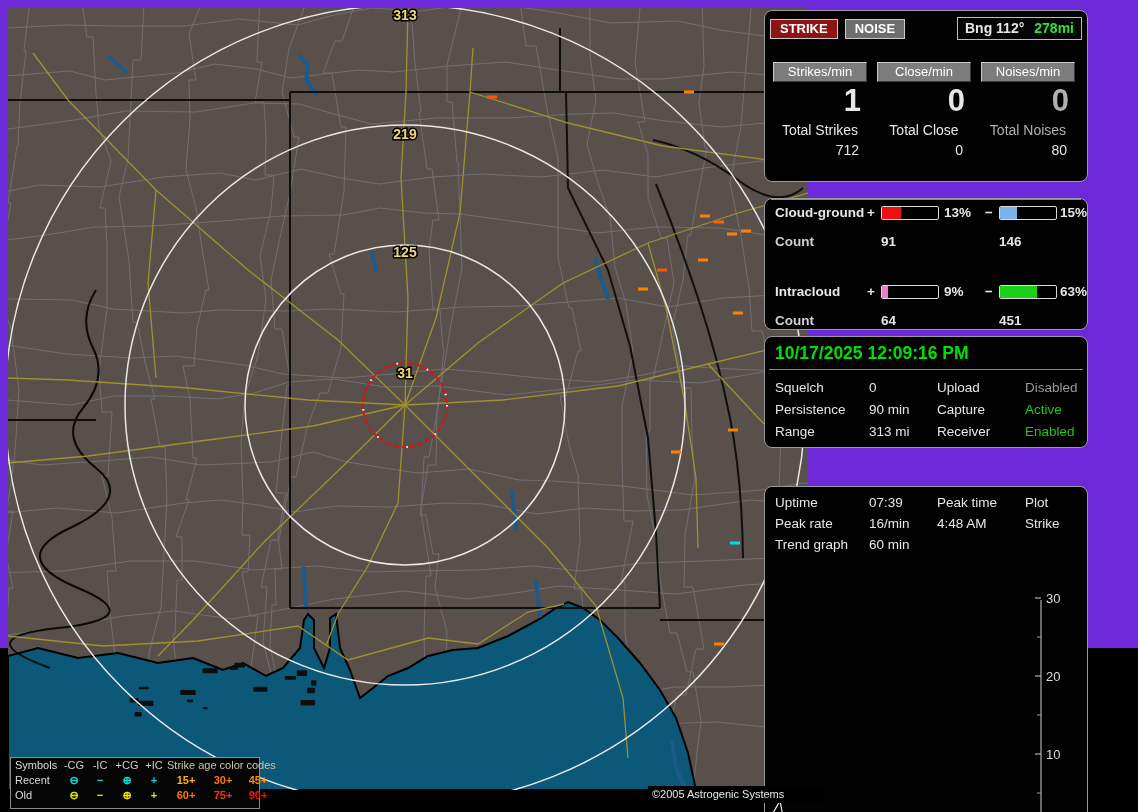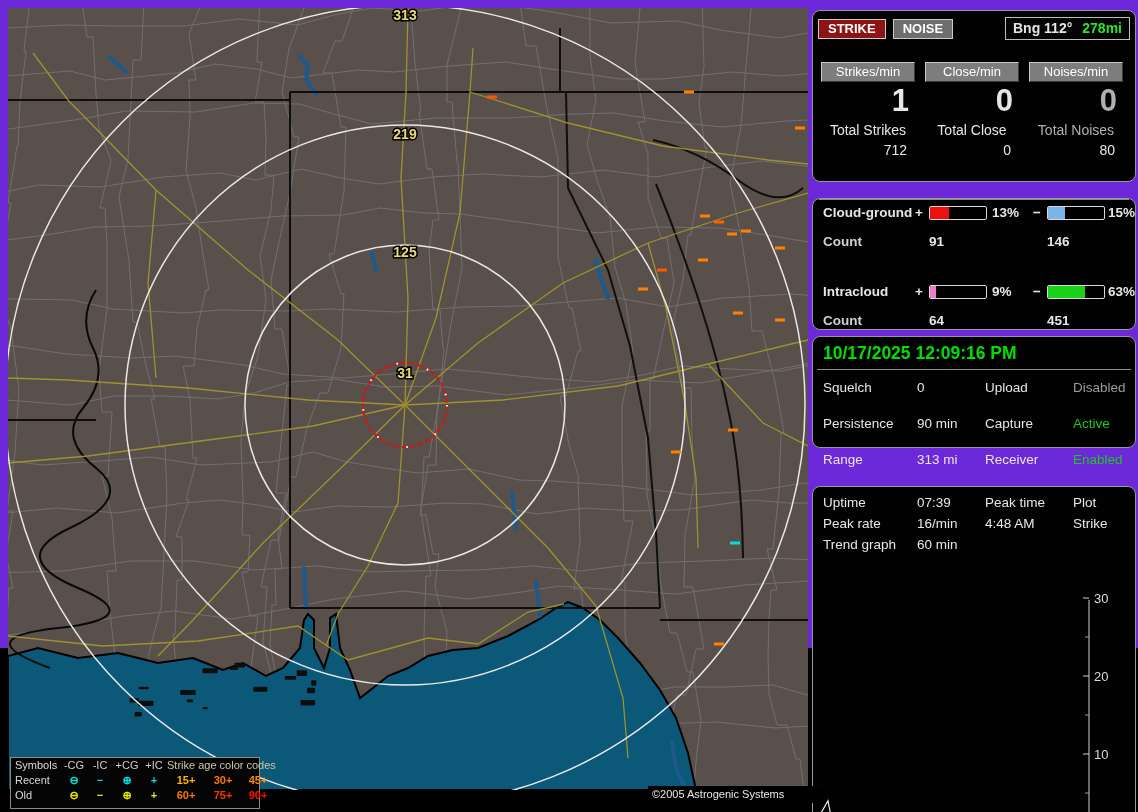--- a/index.html
+++ b/index.html
@@ -11,21 +11,21 @@
   .map-legend{position:absolute;left:10px;top:757px;width:248px;height:50px;background:#050505;
     border:1px solid #8a8a8a;font-size:11px;line-height:15px;z-index:5;}
   .lg-row{display:grid;grid-template-columns:46px 26px 26px 28px 26px 38px 36px 34px;padding:0 4px;white-space:nowrap;}
   .lg-head{color:#cfcfcf;}
   .lg-age-head{grid-column:6 / span 3;color:#cfc4ab;}
   .lg-cell{text-align:center;}
   .lg-label{text-align:left;color:#d9d9d9;}
   .copyright{position:absolute;left:648px;top:786px;width:168px;background:#000;color:#e8e8e8;
     font-size:11px;padding:2px 4px 3px 4px;z-index:6;white-space:nowrap;}
   
-  .panel-box{position:absolute;left:812px;width:324px;background:#020202;border:1px solid #9a9a9a;
+  .panel-box{position:absolute;left:764px;width:324px;background:#020202;border:1px solid #9a9a9a;
     border-radius:8px;box-sizing:border-box;}
   #box1{top:10px;height:172px;}
   #box2{top:198px;height:132px;}
   #box3{top:336px;height:112px;}
   #box4{top:454px;height:346px;margin-top:32px;}
   .topbar{display:flex;align-items:center;padding:6px 5px 0 5px;}
   .btn{font-weight:bold;font-size:13px;color:#fff;padding:1px 9px 2px 9px;margin-right:7px;cursor:pointer;}
   .btn-strike{background:#8c1414;border:1px solid #c9c9c9;}
   .btn-noise{background:#6e6e6e;border:1px solid #c9c9c9;}
   .bng{margin-left:auto;border:1px solid #bdbdbd;background:#050505;font-weight:bold;font-size:14px;
@@ -50,21 +50,21 @@
   .pctbar{width:56px;height:12px;border:1px solid #d9d9d9;border-radius:2px;background:#000;overflow:hidden;}
   .pctbar > div{height:100%;}
   .pct{font-weight:bold;padding-left:3px;}
   .cnt-label{font-weight:bold;color:#d0d0d0;}
   .cnt-val{font-weight:bold;}
   .dist-space{height:7px;grid-column:1 / -1;}
   
   .datetime{color:#00e000;font-weight:bold;font-size:17.5px;padding:6px 10px 5px 10px;white-space:nowrap;}
   .sep{border-top:1px solid #8a8a8a;margin:0 4px;}
   .grid4{display:grid;grid-template-columns:94px 68px 88px 74px;font-size:13.5px;
-    row-gap:21px;padding:10px 0 0 10px;}
+    row-gap:7px;padding:10px 0 0 10px;}
   .grid4 div{white-space:nowrap;}
   .chart-wrap{position:absolute;left:0;top:58px;width:322px;height:286px;}
 </style>
 </head>
 <body>
 <div id="stage">
 
 <div id="map">
   <svg id="map-svg" viewBox="0 0 800 782" width="800" height="782">
         <rect x="0" y="0" width="800" height="782" fill="#59504b"></rect>

